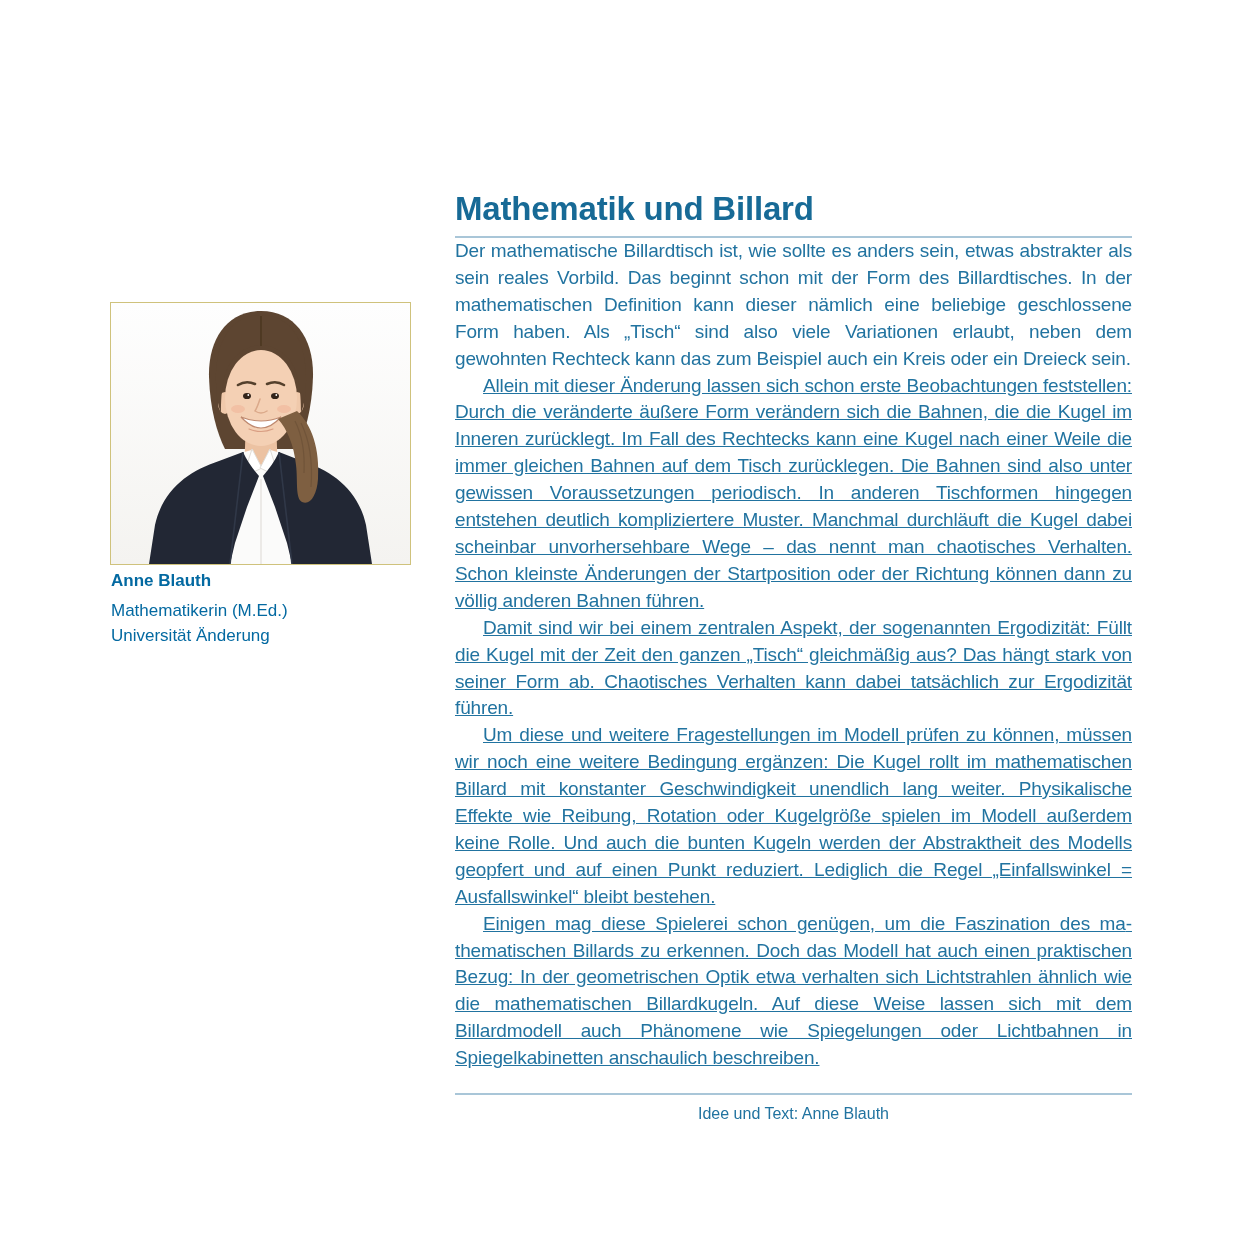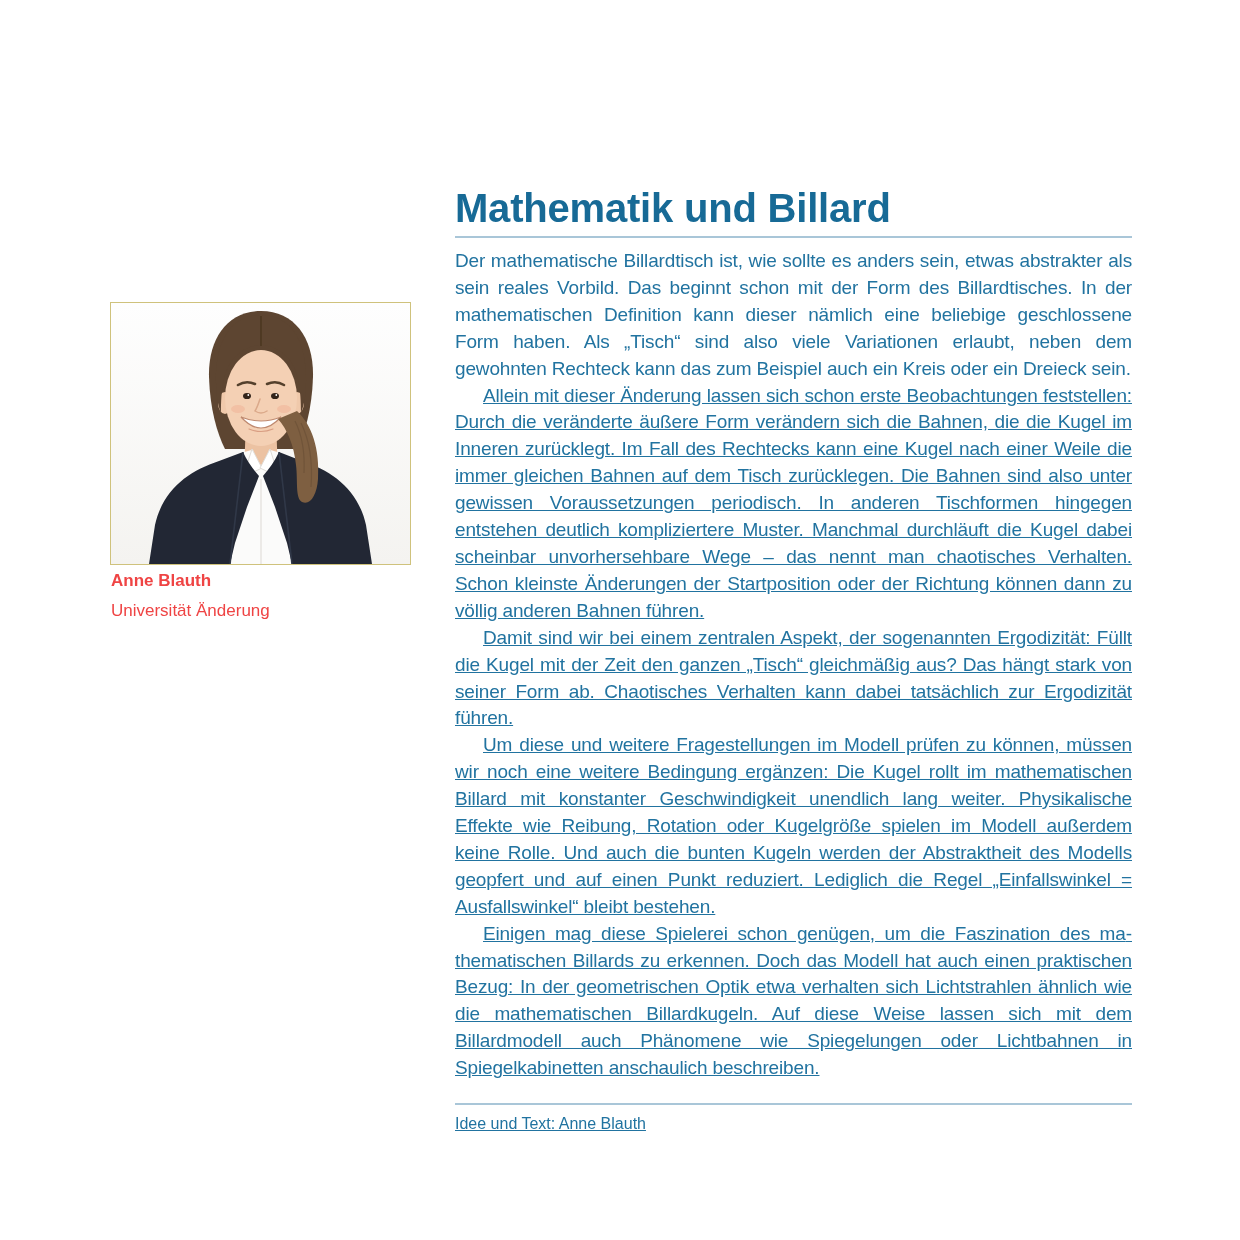--- a/index.html
+++ b/index.html
@@ -27,21 +27,21 @@
     background: #fdfcfb;
     overflow: hidden;
   }
   .photo-frame svg { display: block; width: 100%; height: 100%; }
 
   .photo-caption {
     position: absolute;
     left: 111px;
     top: 570px;
     width: 310px;
-    color: #ef4444;
+    color: #0369a1;
   }
   .caption-name {
     font-size: 17px;
     font-weight: bold;
     line-height: 21px;
     margin: 0 0 7px 0;
   }
   .caption-line {
     font-size: 17px;
     line-height: 25px;
@@ -50,52 +50,51 @@
 
   
   .article {
     position: absolute;
     left: 455px;
     top: 189px;
     width: 677px;
   }
   .article-title {
     margin: 0;
-    font-size: 40px;
+    font-size: 33px;
     line-height: 39px;
     font-weight: bold;
     letter-spacing: -0.2px;
     color: #176a96;
   }
   .rule {
     height: 2px;
     background: #a9c6d8;
     border: 0;
     margin: 0;
   }
   .rule-top { margin-top: 8px; }
-  .article-body { margin-top: 10px; }
+  .article-body { }
   .article-body p {
     margin: 0;
     font-size: 19px;
     line-height: 26.9px;
     letter-spacing: -0.15px;
     color: #2173a0;
     text-align: justify;
     hyphens: manual;
   }
   .article-body p.indent { text-indent: 28px; text-decoration: underline; }
   .rule-bottom { margin-top: 21px; }
   .credit-line {
     margin-top: 9px;
     font-size: 16px;
     line-height: 20px;
     color: #2173a0;
-    text-align: left;
-    text-decoration: underline;
+    text-align: center;
   }
 </style>
 </head>
 <body>
 
 <div class="page">
 
   <div class="photo-frame">
     <svg viewBox="0 0 299 261" preserveAspectRatio="none" xmlns="http://www.w3.org/2000/svg">
       <defs>
@@ -156,20 +155,21 @@
       </g>
       <g>
         <path d="M186,108 C201,122 209,146 207,176 C206,192 199,203 191,199 C184,195 187,178 185,162 C183,142 176,126 167,116 Z" fill="#7e5f41"></path>
         <path d="M190,120 C198,136 202,156 200,184 M184,118 C191,132 194,150 193,170" stroke="#6b5036" stroke-width="1.2" fill="none" opacity="0.7"></path>
       </g>
     </svg>
   </div>
 
   <div class="photo-caption">
     <p class="caption-name">Anne Blauth</p>
+    <p class="caption-line">Mathematikerin (M.Ed.)</p>
     <p class="caption-line">Universität Änderung</p>
   </div>
 
   <div class="article">
     <h1 class="article-title">Mathematik und Billard</h1>
     <div class="rule rule-top"></div>
     <div class="article-body">
       <p>Der mathematische Billardtisch ist, wie sollte es anders sein, etwas abs­trakter als sein reales Vorbild. Das beginnt schon mit der Form des Billardti­sches. In der mathematischen Definition kann dieser nämlich eine beliebi­ge geschlossene Form haben. Als „Tisch“ sind also viele Variationen erlaubt, neben dem gewohnten Rechteck kann das zum Beispiel auch ein Kreis oder ein Dreieck sein.</p>
       <p class="indent">Allein mit dieser Änderung lassen sich schon erste Beobachtungen fest­stellen: Durch die veränderte äußere Form verändern sich die Bahnen, die die Kugel im Inneren zurücklegt. Im Fall des Rechtecks kann eine Kugel nach einer Weile die immer gleichen Bahnen auf dem Tisch zurücklegen. Die Bahnen sind also unter gewissen Voraussetzungen periodisch. In anderen Tischformen hingegen entstehen deutlich kompliziertere Muster. Manchmal durchläuft die Kugel dabei scheinbar unvorhersehbare Wege – das nennt man chaotisches Verhalten. Schon kleinste Änderungen der Startposition oder der Richtung können dann zu völlig anderen Bahnen führen.</p>
       <p class="indent">Damit sind wir bei einem zentralen Aspekt, der sogenannten Ergodizität: Füllt die Kugel mit der Zeit den ganzen „Tisch“ gleichmäßig aus? Das hängt stark von seiner Form ab. Chaotisches Verhalten kann dabei tatsächlich zur Ergodizität führen.</p>

